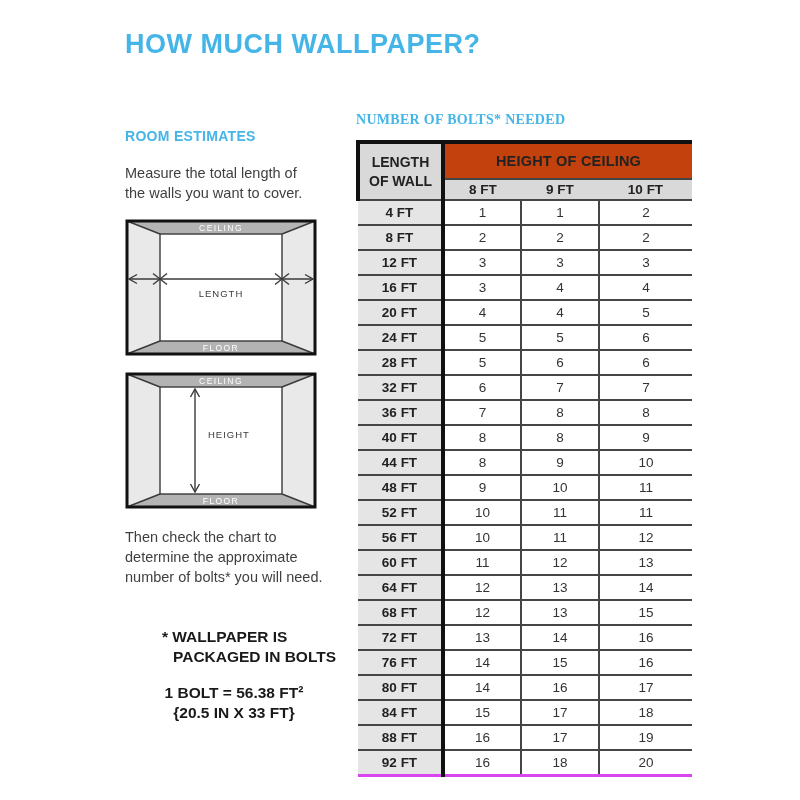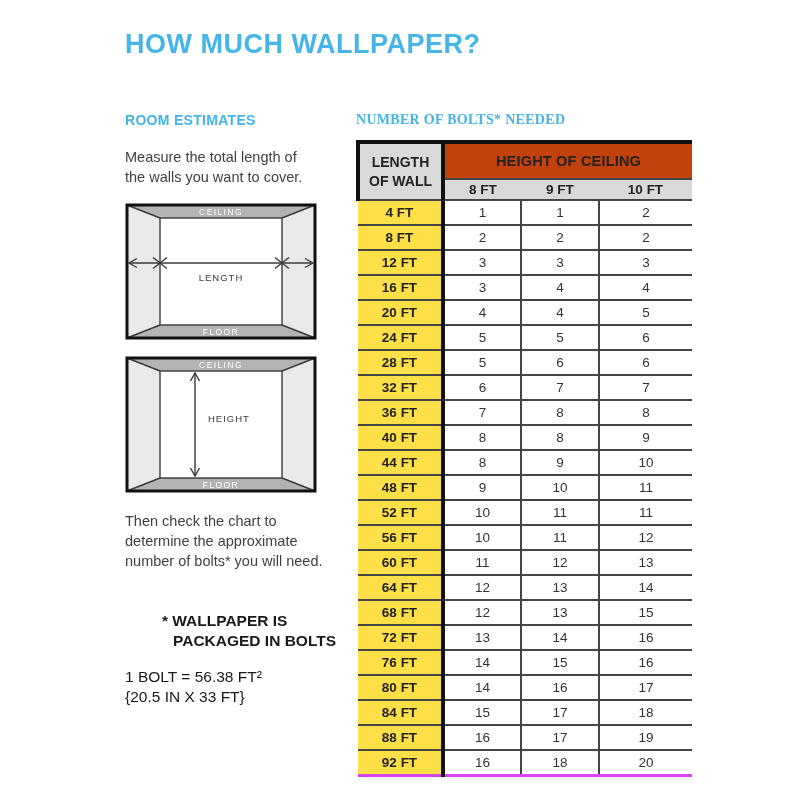--- a/index.html
+++ b/index.html
@@ -3,44 +3,44 @@
 <meta charset="utf-8">
 <style>
   * { margin:0; padding:0; box-sizing:border-box; }
   html,body { background:#fff; }
   body { width:800px; height:800px; font-family:"Liberation Sans", sans-serif; }
   .page { position:relative; width:800px; height:800px; background:#fff; overflow:hidden; }
 
   .title { position:absolute; left:125px; top:29px; font-size:27px; font-weight:bold;
            color:var(--accent,#45b5e8); letter-spacing:0.5px; }
 
-  .left-col { position:absolute; left:125px; top:112px; width:218px; }
+  .left-col { position:absolute; left:125px; top:128px; width:218px; }
   .section-heading { font-size:14px; font-weight:bold; color:var(--accent,#45b5e8); letter-spacing:0.3px; }
   .instruction { font-size:14.5px; color:#3f3f3f; line-height:1.38; white-space:pre-line; }
   .step1 { margin-top:19px; }
   .diagram { display:block; margin-top:16px; }
   .step2 { margin-top:20px; }
   .step3 { margin-top:18px; }
   .footnote { margin-top:40px; font-size:15.5px; font-weight:bold; color:#191919; line-height:1.3;margin-left:37px; }
   .footnote-line2 { display:block; padding-left:11px; }
-  .bolt-spec { margin-top:16px; font-size:15.5px; font-weight:normal; color:#191919; line-height:1.3; }
+  .bolt-spec { margin-top:16px; font-size:15.5px; font-weight:bold; color:#191919; line-height:1.3;text-align:center; }
 
   .right-col { position:absolute; left:356px; top:112px; width:334px; }
   .right-col .section-heading { display:block; text-align:left;font-family:Liberation Serif, serif; }
 
   table.bolts { border-collapse:collapse; table-layout:fixed; width:334px; margin-top:12px; }
   th, td { padding:0; text-align:center; vertical-align:middle; }
   thead th.corner { background:#d9d9d9; border-left:4px solid #111; border-top:4px solid #111;
                     border-right:4px solid #111; border-bottom:2px solid #454545;
                     font-size:14px; font-weight:bold; color:#222; line-height:1.3; white-space:pre-line; }
   thead th.group  { background:#c2410c; border-top:4px solid #111; border-bottom:2px solid #454545;
                     font-size:14.5px; font-weight:bold; color:#222; height:37px; letter-spacing:0.2px; }
   thead tr.subhead th { background:#d9d9d9; border-bottom:2px solid #454545;
                     font-size:13.5px; font-weight:bold; color:#222; height:21px; }
-  tbody th { background:#fde047; border-right:4px solid #111; border-bottom:2px solid #454545;
+  tbody th { background:#e5e5e5; border-right:4px solid #111; border-bottom:2px solid #454545;
              font-size:13.5px; font-weight:bold; color:#222; height:25px; }
   tbody td { background:#fff; border-left:2px solid #454545; border-bottom:2px solid #454545;
              font-size:13.5px; color:#333; height:22px; }
   tbody tr:last-child th, tbody tr:last-child td { border-bottom:3px solid #d946ef; }
 </style>
 </head>
 <body>
 
 <div class="page">
 

